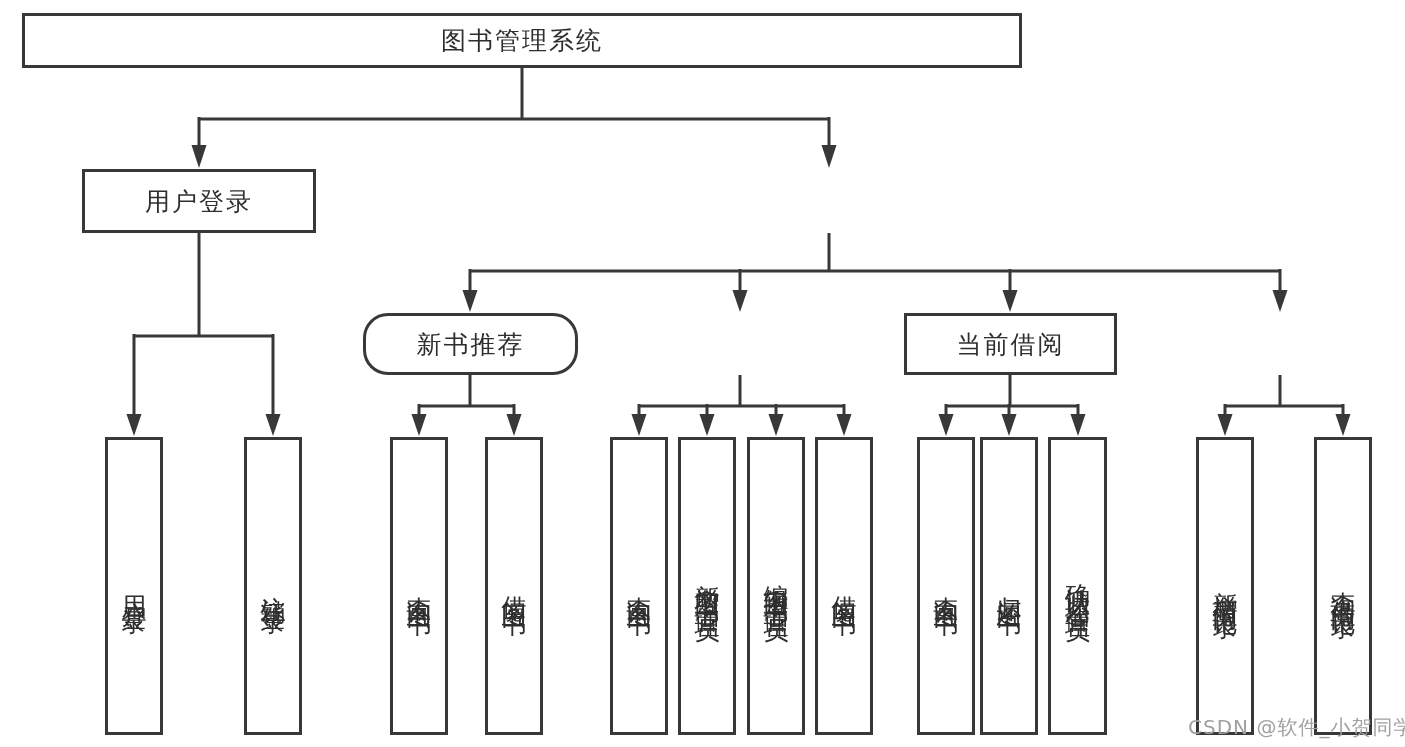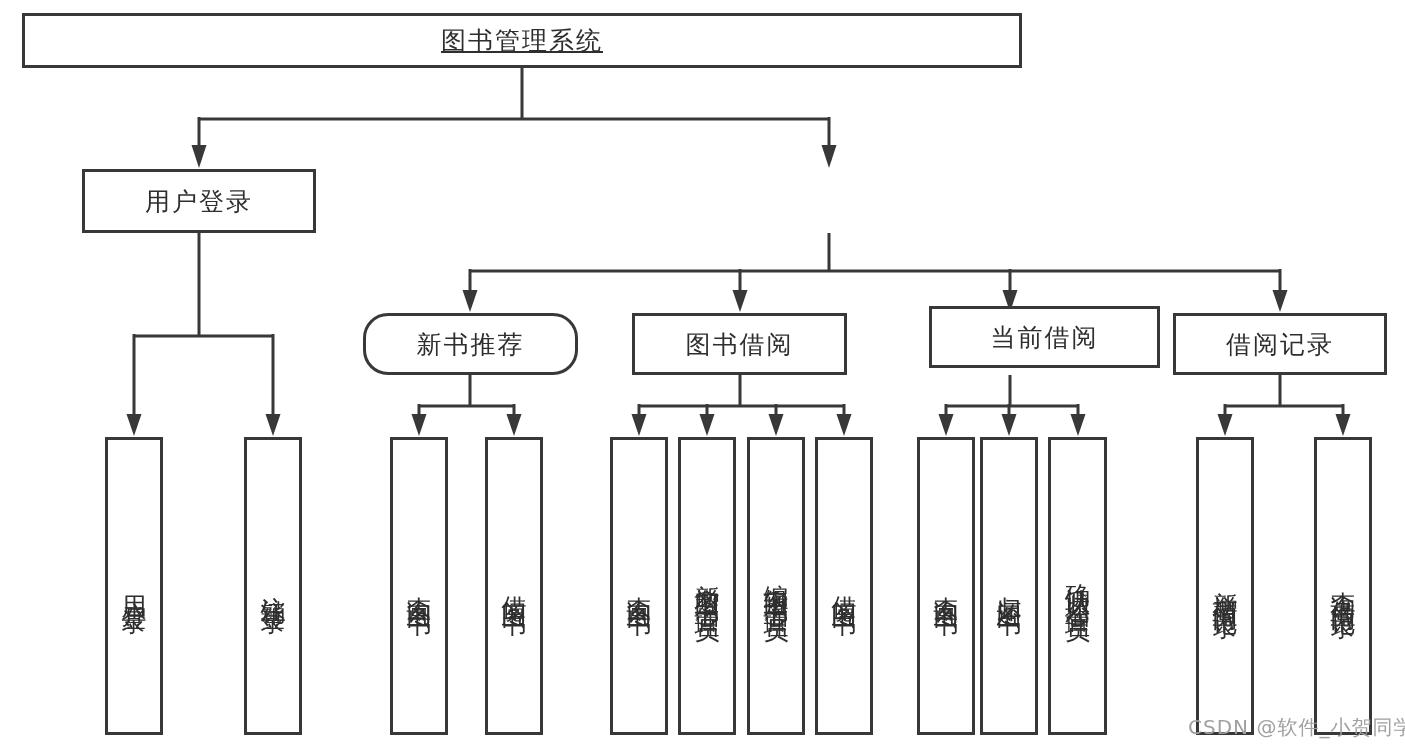--- a/index.html
+++ b/index.html
@@ -102,39 +102,33 @@
 
       <polygon points="938.5,414 953.5,414 946,436"></polygon>
       <polygon points="1001.5,414 1016.5,414 1009,436"></polygon>
       <polygon points="1070.5,414 1085.5,414 1078,436"></polygon>
 
       <polygon points="1217.5,414 1232.5,414 1225,436"></polygon>
       <polygon points="1335.5,414 1350.5,414 1343,436"></polygon>
     </g>
   </svg>
 
-  <div class="node hbox" style="left:22px; top:13px; width:1000px; height:55px;text-decoration:underline;">
+  <div class="node hbox" style="left:22px; top:13px; width:1000px; height:55px;">
     <span>图书管理系统</span>
   </div>
 
   <div class="node hbox" style="left:82px; top:169px; width:234px; height:64px;">
     <span>用户登录</span>
   </div>
 
   <div class="node hbox" style="left:363px; top:313px; width:215px; height:62px;border-radius:25px;">
     <span>新书推荐</span>
   </div>
-  <div class="node hbox" style="left:632px; top:313px; width:215px; height:62px;">
-    <span>图书借阅</span>
-  </div>
-  <div class="node hbox" style="left:904px; top:306px; width:231px; height:62px;margin-left:25px;">
+  <div class="node hbox" style="left:904px; top:313px; width:213px; height:62px;">
     <span>当前借阅</span>
-  </div>
-  <div class="node hbox" style="left:1173px; top:313px; width:214px; height:62px;">
-    <span>借阅记录</span>
   </div>
 
   <div class="node vbox" style="left:105px;">
     <span>用户登录</span>
   </div>
   <div class="node vbox" style="left:244px;">
     <span>注销登录</span>
   </div>
   <div class="node vbox" style="left:390px;">
     <span>查询图书</span>

